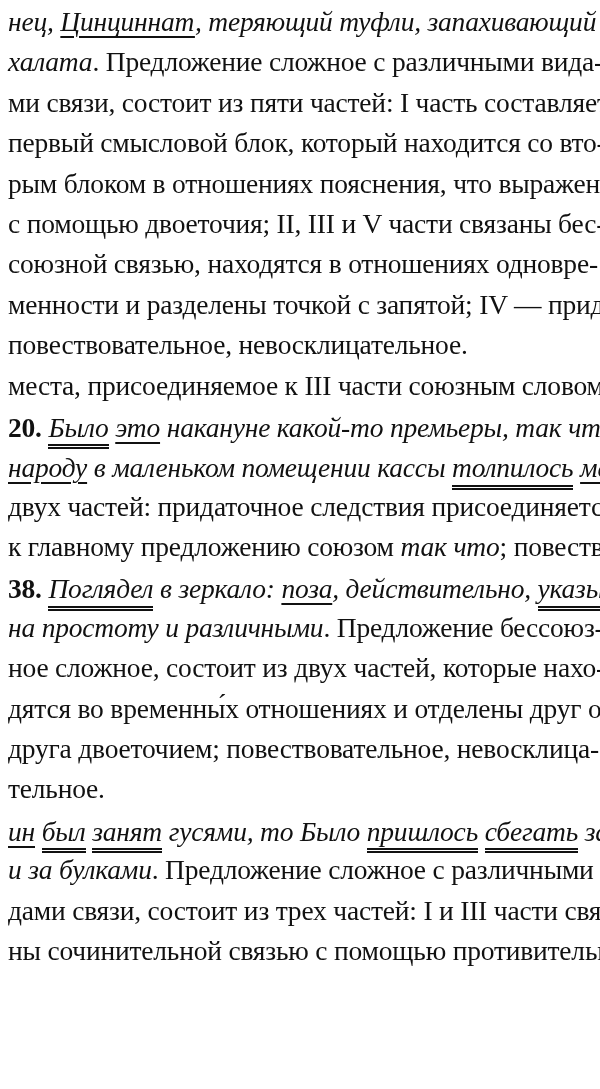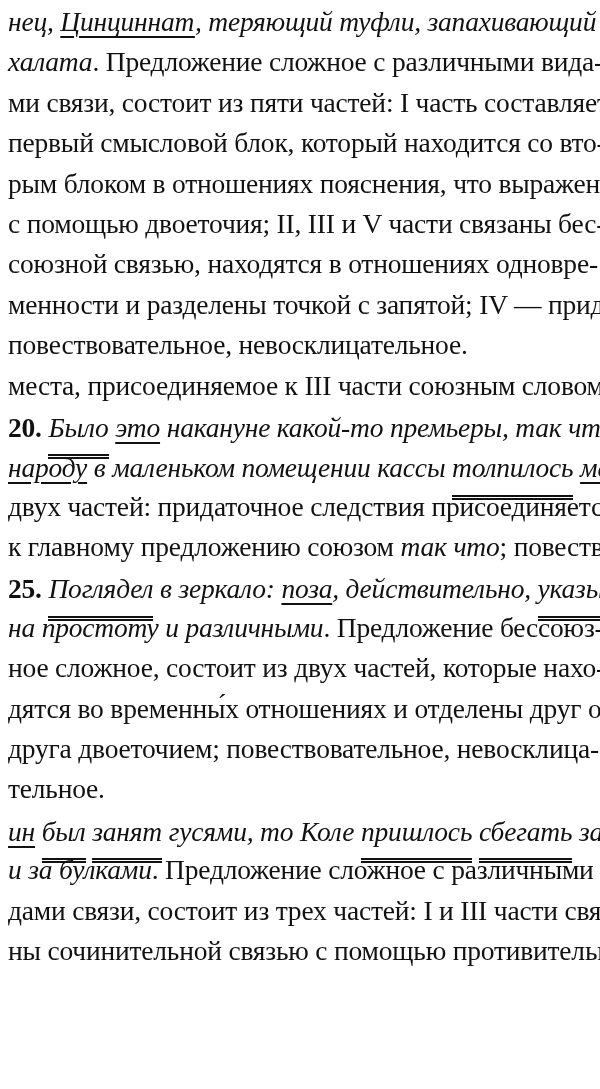--- a/index.html
+++ b/index.html
@@ -16,21 +16,21 @@
       font-size: 27.5px;
       white-space: nowrap;
       text-align: justify;
       text-align-last: justify;
       letter-spacing: -0.2px;
     }
     .line.last { text-align-last: left; }
     .it { font-style: italic; }
     .num { font-weight: bold; font-family: "Liberation Serif", serif; }
     .u1 { text-decoration: underline; text-decoration-thickness: 2px; text-underline-offset: 5px; }
-    .u2 { border-bottom: 5px double #111; padding-bottom: 13px; line-height: 1; display: inline-block; margin-top: 8px; }
+    .u2 { border-bottom: 5px double #111; padding-bottom: 3px; line-height: 1; display: inline-block; margin-top: 8px; }
     .ent { margin-top: 0px; }
   </style>
 </head>
 <body>
 
 <div class="page">
   <div id="continuation">
       <span class="line"><span class="it">нец, </span><span class="it u1">Цинциннат</span><span class="it">, теряющий туфли, запахивающий полы</span></span>
       <span class="line"><span class="it">халата</span><span class="">. Предложение сложное с различными вида-</span></span>
       <span class="line"><span class="">ми связи, состоит из пяти частей: I часть составляет</span></span>
@@ -43,27 +43,27 @@
       <span class="line"><span class="">места, присоединяемое к III части союзным словом </span></span>
     </div>
   <div id="entries">
       <div class="ent">
         <span class="line"><span class="num">20. </span><span class="it u2">Было</span><span class="it"> </span><span class="it u1">это</span><span class="it"> накануне какой-то премьеры, так что</span></span>
         <span class="line"><span class="it u1">народу</span><span class="it"> в маленьком помещении кассы </span><span class="it u2">толпилось</span><span class="it"> </span><span class="it u1">мас-</span></span>
         <span class="line"><span class="">двух частей: придаточное следствия присоединяется</span></span>
         <span class="line"><span class="">к главному предложению союзом </span><span class="it">так что</span><span class="">; повество-</span></span>
       </div>
       <div class="ent">
-        <span class="line"><span class="num">25. </span><span class="it u2">Поглядел</span><span class="it"> в зеркало: </span><span class="it u1">поза</span><span class="it">, действительно, </span><span class="it u2">указывала</span></span>
+        <span class="line"><span class="num">38. </span><span class="it u2">Поглядел</span><span class="it"> в зеркало: </span><span class="it u1">поза</span><span class="it">, действительно, </span><span class="it u2">указывала</span></span>
         <span class="line"><span class="it">на простоту и различными</span><span class="">. Предложение бессоюз-</span></span>
         <span class="line"><span class="">ное сложное, состоит из двух частей, которые нахо-</span></span>
         <span class="line"><span class="">дятся во временны́х отношениях и отделены друг от</span></span>
         <span class="line"><span class="">друга двоеточием; повествовательное, невосклица-</span></span>
         <span class="line last"><span class="">тельное.</span></span>
       </div>
       <div class="ent">
-        <span class="line"><span class="it u1">ин</span><span class="it"> </span><span class="it u2">был</span><span class="it"> </span><span class="it u2">занят</span><span class="it"> гусями, то Коле </span><span class="it u2">пришлось</span><span class="it"> </span><span class="it u2">сбегать</span><span class="it"> за крупой</span></span>
+        <span class="line"><span class="it u1">ин</span><span class="it"> </span><span class="it u2">был</span><span class="it"> </span><span class="it u2">занят</span><span class="it"> гусями, то Было </span><span class="it u2">пришлось</span><span class="it"> </span><span class="it u2">сбегать</span><span class="it"> за крупой</span></span>
         <span class="line"><span class="it">и за булками</span><span class="">. Предложение сложное с различными ви-</span></span>
         <span class="line"><span class="">дами связи, состоит из трех частей: I и III части связа-</span></span>
         <span class="line"><span class="">ны сочинительной связью с помощью противительного</span></span>
       </div>
     </div>
 </div>
 
 </body></html>

